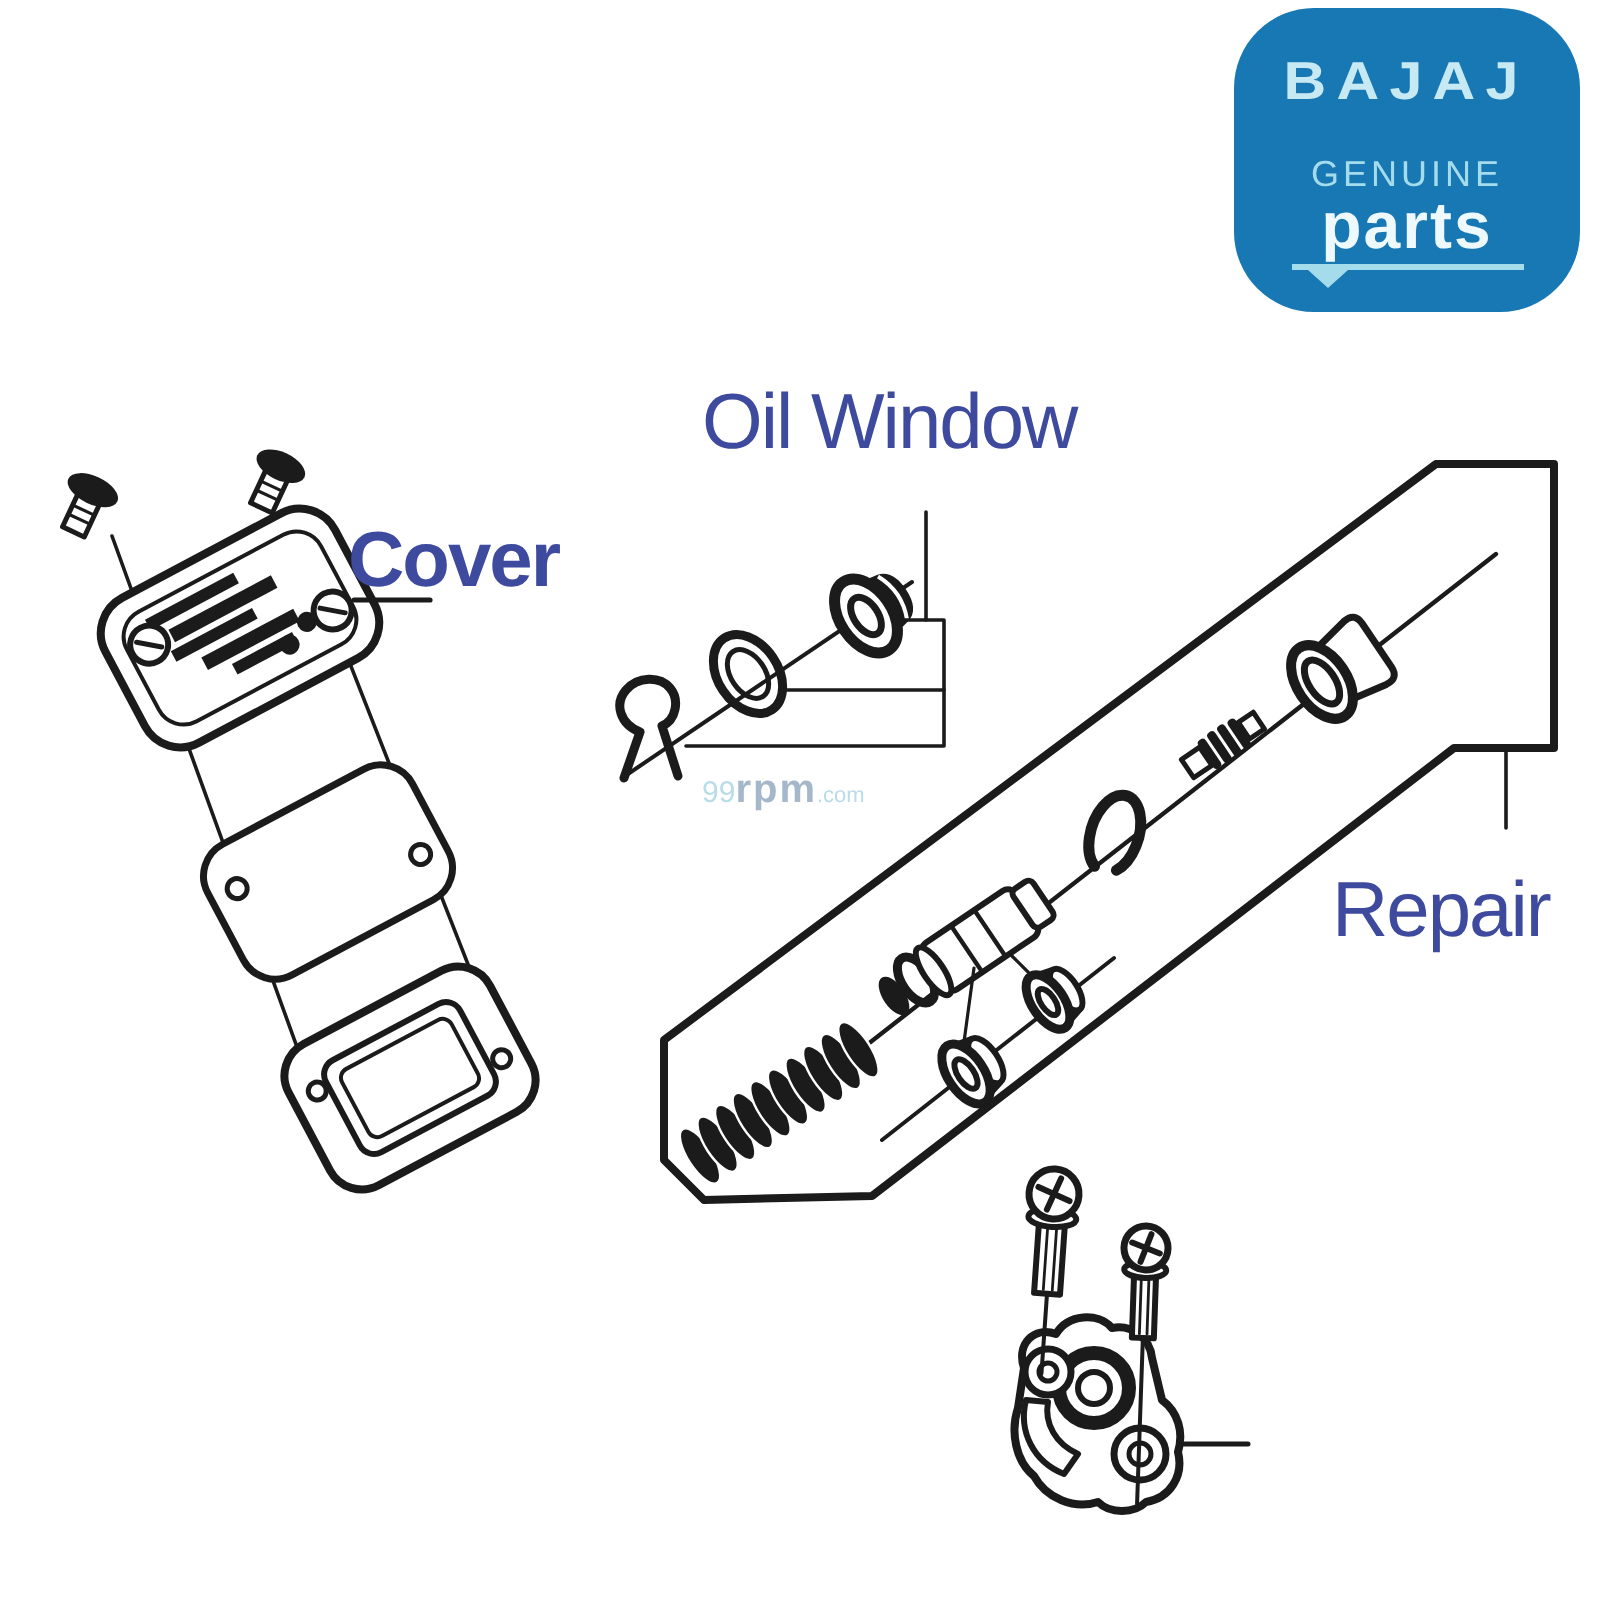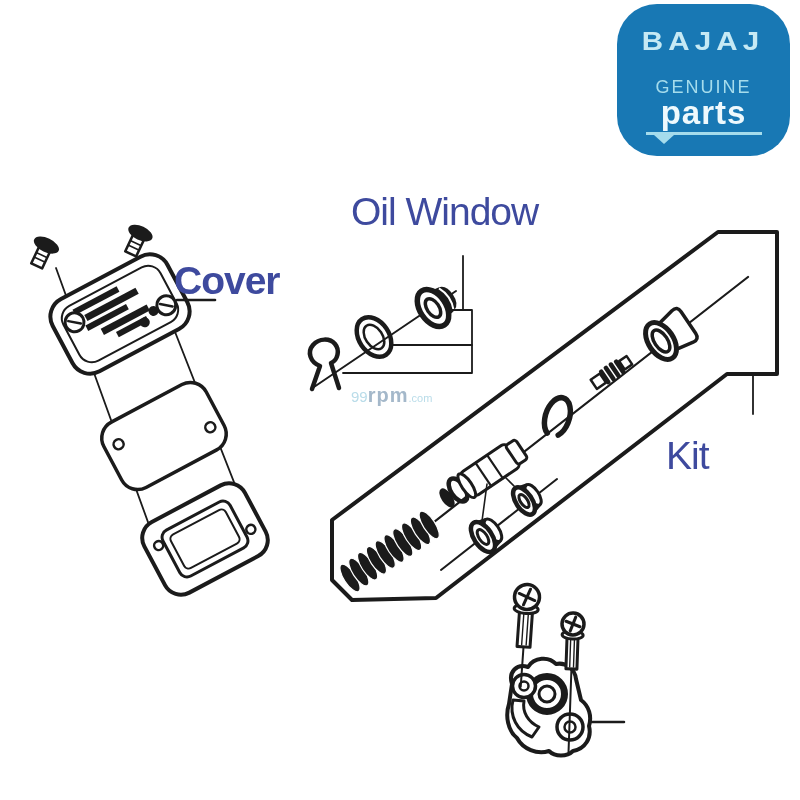--- a/index.html
+++ b/index.html
@@ -220,21 +220,21 @@
 
       <line class="s" x1="592" y1="722" x2="624" y2="722" stroke-width="2.5"></line>
     </g>
   </svg>
 
   <div class="part-label" style="left:174px;top:254px;font-weight:bold;">Cover</div>
 
   <div class="part-label" style="left:351px;top:185px;">Oil Window</div>
 
   <div class="part-label" style="left:666px;top:429px;">
-    <div>Kit</div>
+    <div>Repair</div>
   </div>
 
 
   <div id="logo">
     <div class="logo-brand">BAJAJ</div>
     <div class="logo-genuine">GENUINE</div>
     <div class="logo-parts">parts</div>
     <div class="logo-rule">
       <div class="logo-arrow"></div>
     </div>

